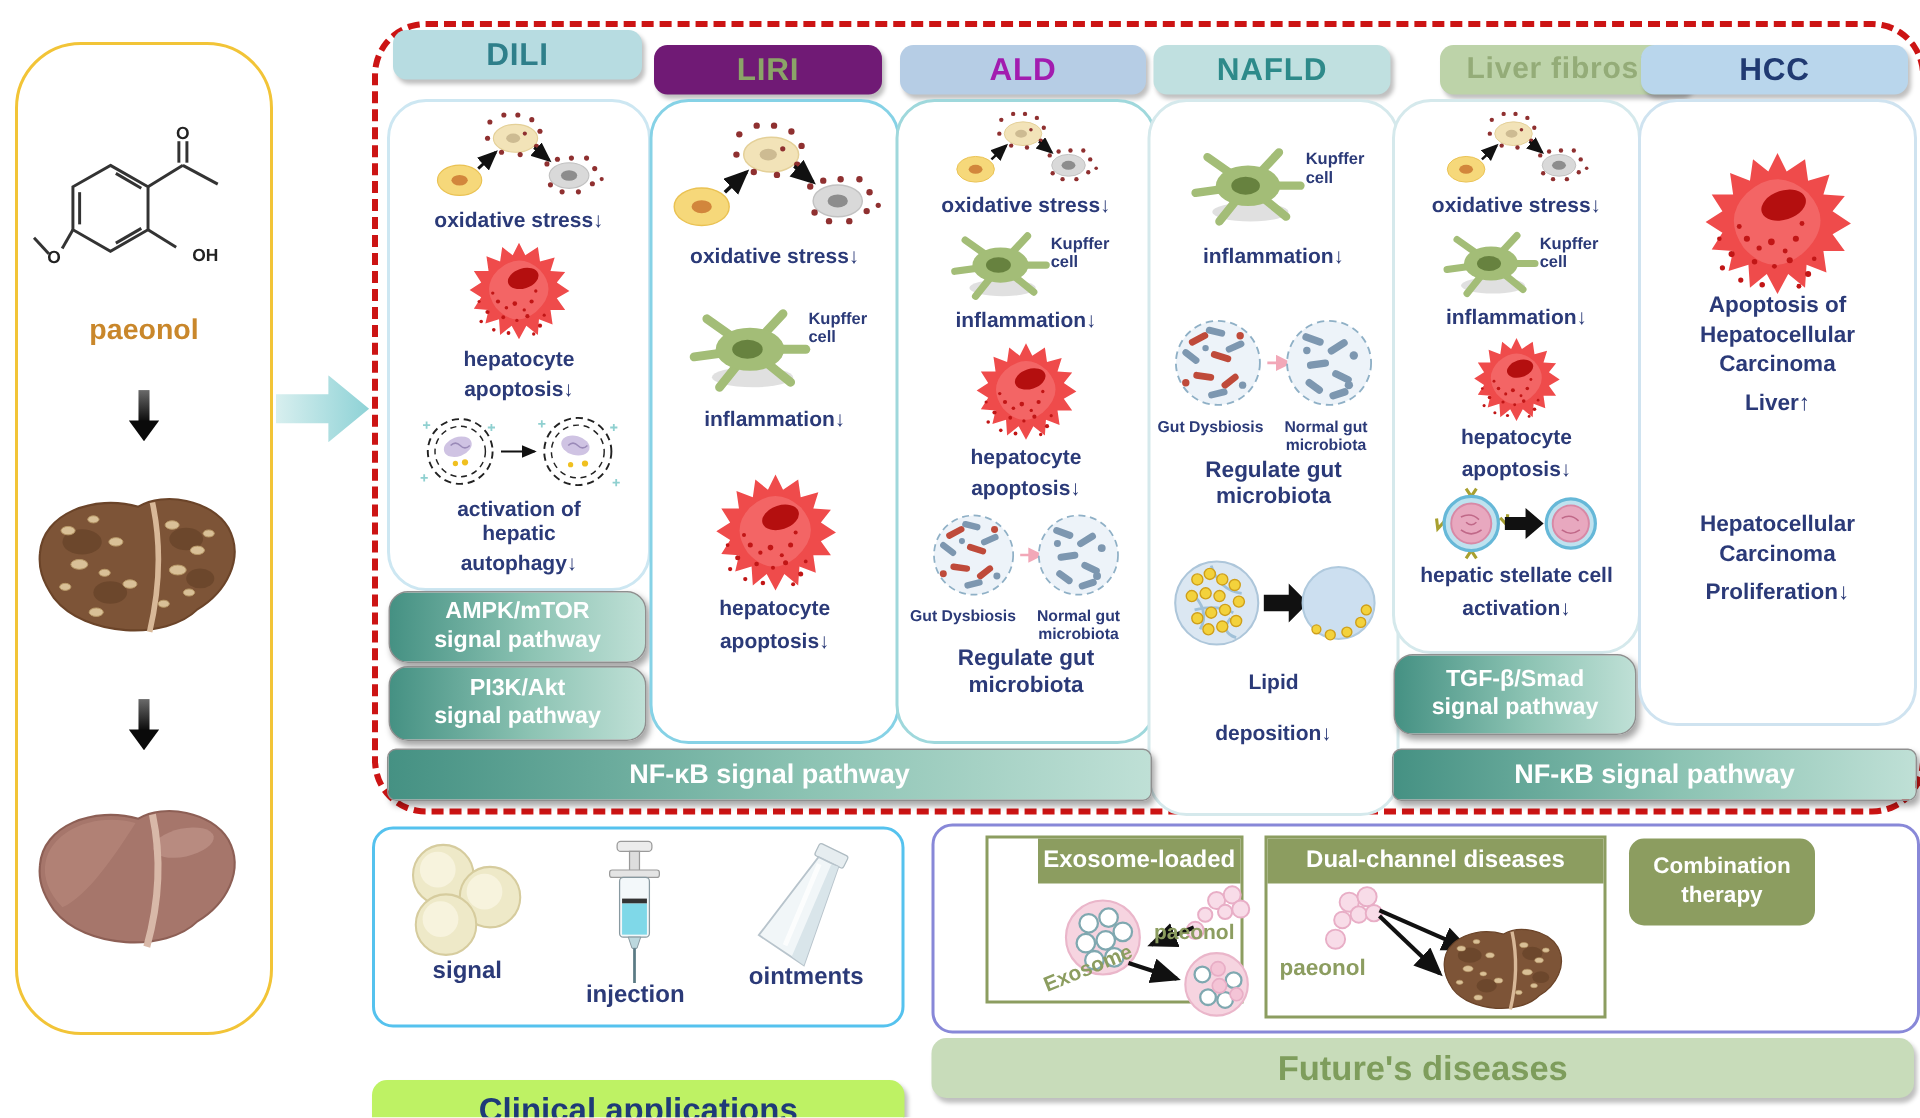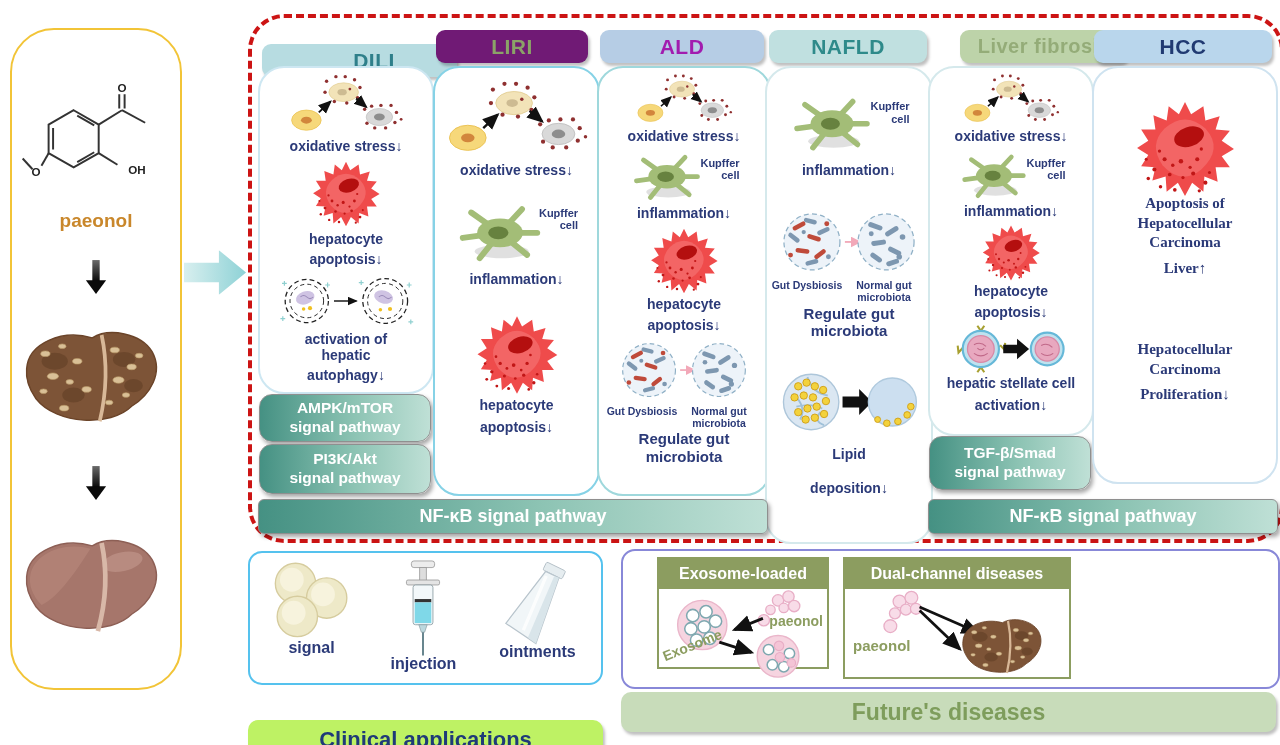--- a/index.html
+++ b/index.html
@@ -5,30 +5,30 @@
   html,body{margin:0;padding:0;background:#fff;}
   #canvas{position:relative;width:1280px;height:745px;background:#fff;overflow:hidden;
           font-family:"Liberation Sans",sans-serif;}
   .abs{position:absolute;}
   svg text{font-family:"Liberation Sans",sans-serif;}
   .hdr{display:flex;align-items:center;justify-content:center;font-weight:bold;font-size:21px;
        letter-spacing:.5px;border-radius:9px;box-shadow:2px 3px 3px rgba(0,0,0,.25);}
   .colbox{background:#fff;border-radius:26px;}
   .colinner{position:absolute;left:0;top:0;right:0;bottom:0;display:flex;flex-direction:column;align-items:center;overflow:hidden;}
   .fx{color:#2b3a78;font-weight:bold;font-size:14px;text-align:center;line-height:1.18;}
-  .fx2{color:#2b3a78;font-weight:bold;font-size:15px;text-align:center;line-height:1.3;font-family:Liberation Serif, serif;}
+  .fx2{color:#2b3a78;font-weight:bold;font-size:15px;text-align:center;line-height:1.3;}
   .sm{color:#2b3a78;font-weight:bold;font-size:10.5px;text-align:center;line-height:1.15;}
   .pathbox{background:linear-gradient(90deg,#459183,#8cc3b3 55%,#bfe0d6);color:#fff;font-weight:bold;
        font-size:15.5px;text-align:center;border:1px solid #8f8f8f;border-radius:13px;
        box-shadow:2px 3px 4px rgba(0,0,0,.35);display:flex;flex-direction:column;justify-content:center;line-height:1.2;}
   .nfkb{background:linear-gradient(90deg,#459183,#8cc3b3 55%,#bfe0d6);color:#fff;font-weight:bold;font-size:18px;
        display:flex;align-items:center;justify-content:center;border:1px solid #8f8f8f;border-radius:6px;
        box-shadow:2px 3px 4px rgba(0,0,0,.35);}
   .kuprow{display:flex;align-items:flex-start;}
-  .kuplab{color:#2b3a78;font-weight:bold;font-size:11px;line-height:1.15;text-align:right;margin-top:8px;margin-left:-6px;}
+  .kuplab{color:#2b3a78;font-weight:bold;font-size:11px;line-height:1.15;text-align:left;margin-top:8px;margin-left:-6px;}
   .gutlabs{display:flex;justify-content:flex-start;align-items:flex-start;}
   .olivehdr{background:#8c9d60;color:#fff;font-weight:bold;display:flex;align-items:center;justify-content:center;}
   .spacer{flex:0 0 auto;}
 </style>
 </head>
 <body>
 
 <div id="canvas">
 
 <svg width="0" height="0" style="position:absolute" aria-hidden="true">
@@ -393,21 +393,21 @@
         <use href="#s-liver-ok"></use>
       </svg>
 </div>
 
 <svg class="abs" style="left:184px;top:250px" width="64" height="45" viewBox="0 0 66 46">
       <use href="#s-farr"></use>
     </svg>
 
 <div class="abs" style="left:248px;top:14px;width:1028px;height:521px;border:4px dashed #cc1414;border-radius:36px;"></div>
 
-<div class="abs hdr" style="left:262px;top:44px;width:166px;height:33px;background:#b7dce1;color:#2e7f8a;padding-left:29px;">DILI</div>
+<div class="abs hdr" style="left:262px;top:20px;width:166px;height:33px;background:#b7dce1;color:#2e7f8a;">DILI</div>
 <div class="abs hdr" style="left:436px;top:30px;width:152px;height:33px;background:#701a75;color:#8ba368;">LIRI</div>
 <div class="abs hdr" style="left:600px;top:30px;width:164px;height:33px;background:#b6cde5;color:#a21caf;">ALD</div>
 <div class="abs hdr" style="left:769px;top:30px;width:158px;height:33px;background:#c0e0e0;color:#2e8a8a;">NAFLD</div>
 <div class="abs hdr" style="left:932px;top:30px;width:168px;height:33px;background:#bdd3a9;color:#94ac78;font-size:20px;margin-left:28px;">Liver fibrosis</div>
 <div class="abs hdr" style="left:1094px;top:30px;width:178px;height:33px;background:#b9d6ec;color:#203a72;">HCC</div>
 
 <div class="abs colbox" style="left:258px;top:66px;width:172px;height:324px;border:2px solid #cde7f2;">
   <div class="colinner">
     <svg class="spacer" width="134" height="66" viewBox="0 0 150 85" style="margin-top:4px">
           <use href="#s-ox"></use>
@@ -598,39 +598,43 @@
         </svg>
     <div class="fx" style="font-size:16px;margin-top:-12px">ointments</div>
   </div>
 </div>
 <div class="abs" style="left:248px;top:720px;width:355px;height:40px;background:#bef264;border-radius:10px;
             box-shadow:2px 3px 3px rgba(0,0,0,.25);display:flex;align-items:center;justify-content:center;
             color:#1e3a78;font-weight:bold;font-size:22px;">Clinical applications</div>
 
 <div class="abs" style="left:621px;top:549px;width:655px;height:136px;border:2px solid #8888d8;border-radius:14px;"></div>
 
-<div class="abs" style="left:657px;top:557px;width:172px;height:112px;border:2px solid #8c9d60;box-sizing:border-box;background:#fff;">
+<div class="abs" style="left:657px;top:557px;width:172px;height:112px;border:2px solid #8c9d60;box-sizing:border-box;background:#fff;padding-left:33px;">
   <div class="olivehdr" style="height:30px;font-size:16px">Exosome-loaded</div>
   <div style="position:relative;height:90px;">
     <svg class="abs" style="left:0;top:0" width="168" height="90" viewBox="0 0 170 95">
           <use href="#s-exo"></use>
         </svg>
     <div class="abs" style="left:2px;top:48px;color:#8c9d60;font-weight:bold;font-size:14px;transform:rotate(-22deg);">Exosome</div>
     <div class="abs" style="right:4px;top:24px;color:#8c9d60;font-weight:bold;font-size:14px;">paeonol</div>
   </div>
 </div>
 
 <div class="abs" style="left:843px;top:557px;width:228px;height:122px;border:2px solid #8c9d60;box-sizing:border-box;background:#fff;">
   <div class="olivehdr" style="height:30px;font-size:16px">Dual-channel diseases</div>
   <div style="position:relative;height:90px;">
     <svg class="abs" style="left:2px;top:-4px" width="222" height="96" viewBox="0 0 220 105">
           <use href="#s-dual"></use>
         </svg>
     <div class="abs" style="left:8px;top:48px;color:#8c9d60;font-weight:bold;font-size:15px;">paeonol</div>
   </div>
 </div>
 
+<div class="abs olivehdr" style="left:1086px;top:559px;width:124px;height:58px;border-radius:10px;flex-direction:column;font-size:15px;line-height:1.25;">
+  <div>Combination</div>
+  <div>therapy</div>
+</div>
 
 <div class="abs" style="left:621px;top:692px;width:655px;height:40px;background:#c8dcba;border-radius:10px;
             box-shadow:2px 3px 3px rgba(0,0,0,.25);display:flex;align-items:center;justify-content:center;
             color:#7e9d5c;font-weight:bold;font-size:23px;">Future's diseases</div>
 
 </div>
 
 </body></html>

